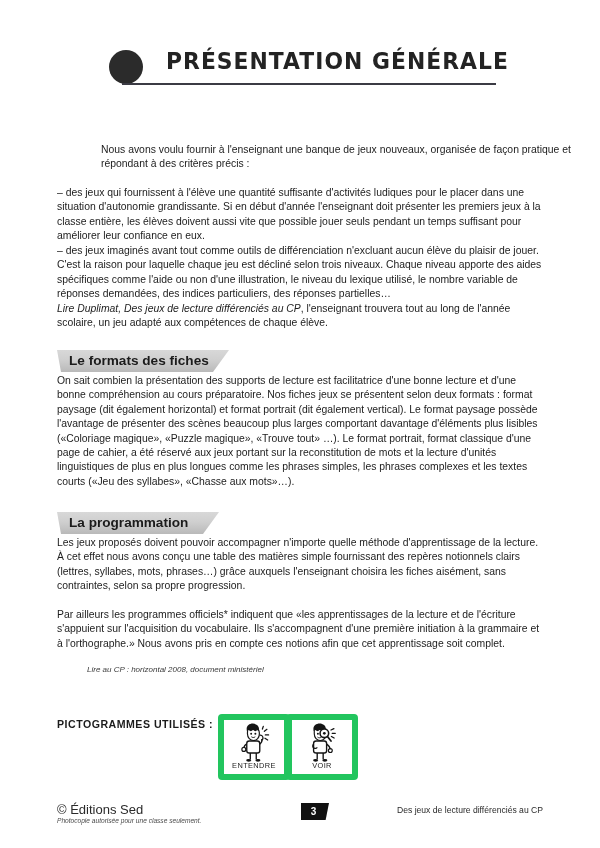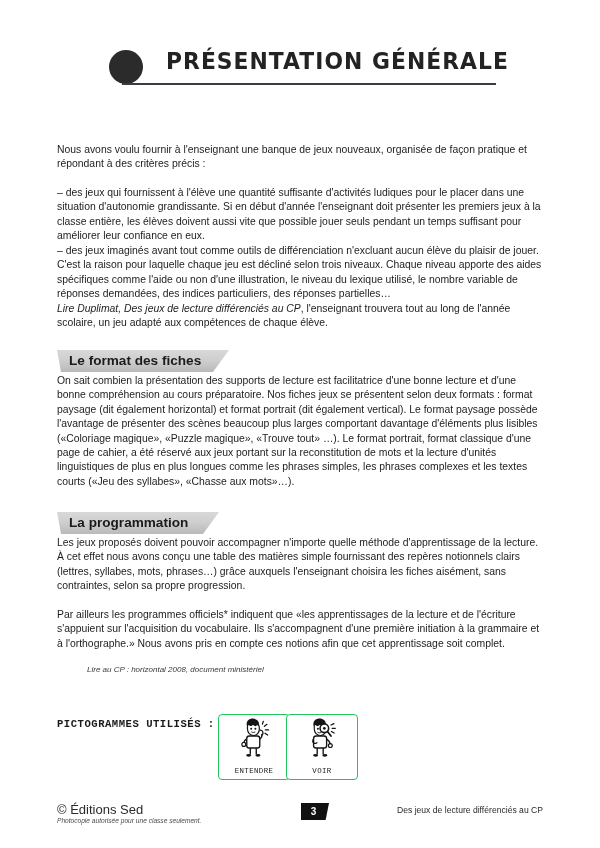--- a/index.html
+++ b/index.html
@@ -69,21 +69,21 @@
     left: 57px;
     width: 486px;
     font-family: "Liberation Sans", sans-serif;
     font-size: 10.4px;
     line-height: 14.4px;
     color: #1c1c1c;
     text-align: left;
   }
   .body-text b { font-weight: normal; }
 
-  .p1 { top: 143px; }
+  .p1 { top: 143px; margin-left: 44px; }
   .p2 { top: 186px; }
   .p3 { top: 244px; }
   .p4 { top: 302px; font-style: italic; }
   .p5 { top: 374px; }
   .p6 { top: 536px; }
   .p7 { top: 608px; }
 
   
   .banner {
     position: absolute;
@@ -124,38 +124,37 @@
   }
   .footnote .line2 { display: block; padding-left: 30px; }
 
   
   .picto-section {
     position: absolute;
     left: 57px;
     top: 710px;
     width: 300px;
     height: 78px;
-    font-family: Liberation Mono, monospace;
   }
   .picto-title {
     position: absolute;
     left: 0;
     top: 8px;
     font-size: 10.6px;
     font-weight: bold;
     letter-spacing: 0.5px;
     color: #1b1b1b;
     white-space: nowrap;
   }
   .picto-box {
     position: absolute;
     top: 4px;
     width: 72px;
     height: 66px;
-    border: 1px solid #22c55e;
+    border: 6px solid #22c55e;
     border-radius: 4px;
     background: #ffffff;
     box-sizing: border-box;
   }
   .picto-box.b1 { left: 161px; }
   .picto-box.b2 { left: 229px; }
   .picto-art {
     position: absolute;
     left: 0; top: 2px;
     width: 100%; height: 45px;
@@ -238,21 +237,21 @@
   <div class="body-text p1">Nous avons voulu fournir à l'enseignant une banque de jeux nouveaux, organisée de façon pratique et répondant à des critères précis :</div>
 
   <div class="body-text p2"><span>– des jeux qui fournissent à l'élève une </span><b>quantité suffisante d'activités ludiques</b><span> pour le placer dans une situation d'autonomie grandissante. Si en début d'année l'enseignant doit présenter les premiers jeux à la classe entière, les élèves doivent aussi vite que possible jouer seuls pendant un temps suffisant pour améliorer leur confiance en eux.</span></div>
 
   <div class="body-text p3"><span>– des jeux imaginés avant tout comme </span><b>outils de différenciation</b><span> n'excluant aucun élève du plaisir de jouer. C'est la raison pour laquelle chaque jeu est décliné selon trois niveaux. Chaque niveau apporte des </span><b>aides spécifiques</b><span> comme l'aide ou non d'une illustration, le niveau du lexique utilisé, le nombre variable de réponses demandées, des indices particuliers, des réponses partielles…</span></div>
 
   <div class="body-text p4"><span>Lire Duplimat, </span><span>Des jeux de lecture différenciés au CP</span><span style="font-style:normal">, l'enseignant trouvera tout au long de l'année scolaire, un jeu adapté aux compétences de chaque élève.</span></div>
 
   <div class="banner banner-fiches">
     <div class="shape"></div>
-    <span class="label">Le format des fiches</span>
+    <span class="label">Le formats des fiches</span>
   </div>
   <div class="body-text p5">On sait combien la présentation des supports de lecture est facilitatrice d'une bonne lecture et d'une bonne compréhension au cours préparatoire. Nos fiches jeux se présentent selon deux formats : format paysage (dit également horizontal) et format portrait (dit également vertical). Le format paysage possède l'avantage de présenter des scènes beaucoup plus larges comportant davantage d'éléments plus lisibles («Coloriage magique», «Puzzle magique», «Trouve tout» …). Le format portrait, format classique d'une page de cahier, a été réservé aux jeux portant sur la reconstitution de mots et la lecture d'unités linguistiques de plus en plus longues comme les phrases simples, les phrases complexes et les textes courts («Jeu des syllabes», «Chasse aux mots»…).</div>
 
   <div class="banner banner-prog">
     <div class="shape"></div>
     <span class="label">La programmation</span>
   </div>
   <div class="body-text p6">Les jeux proposés doivent pouvoir accompagner n'importe quelle méthode d'apprentissage de la lecture. À cet effet nous avons conçu une table des matières simple fournissant des repères notionnels clairs (lettres, syllabes, mots, phrases…) grâce auxquels l'enseignant choisira les fiches aisément, sans contraintes, selon sa propre progression.</div>
   <div class="body-text p7">Par ailleurs les programmes officiels* indiquent que «les apprentissages de la lecture et de l'écriture s'appuient sur l'acquisition du vocabulaire. Ils s'accompagnent d'une première initiation à la grammaire et à l'orthographe.» Nous avons pris en compte ces notions afin que cet apprentissage soit complet.</div>
 

